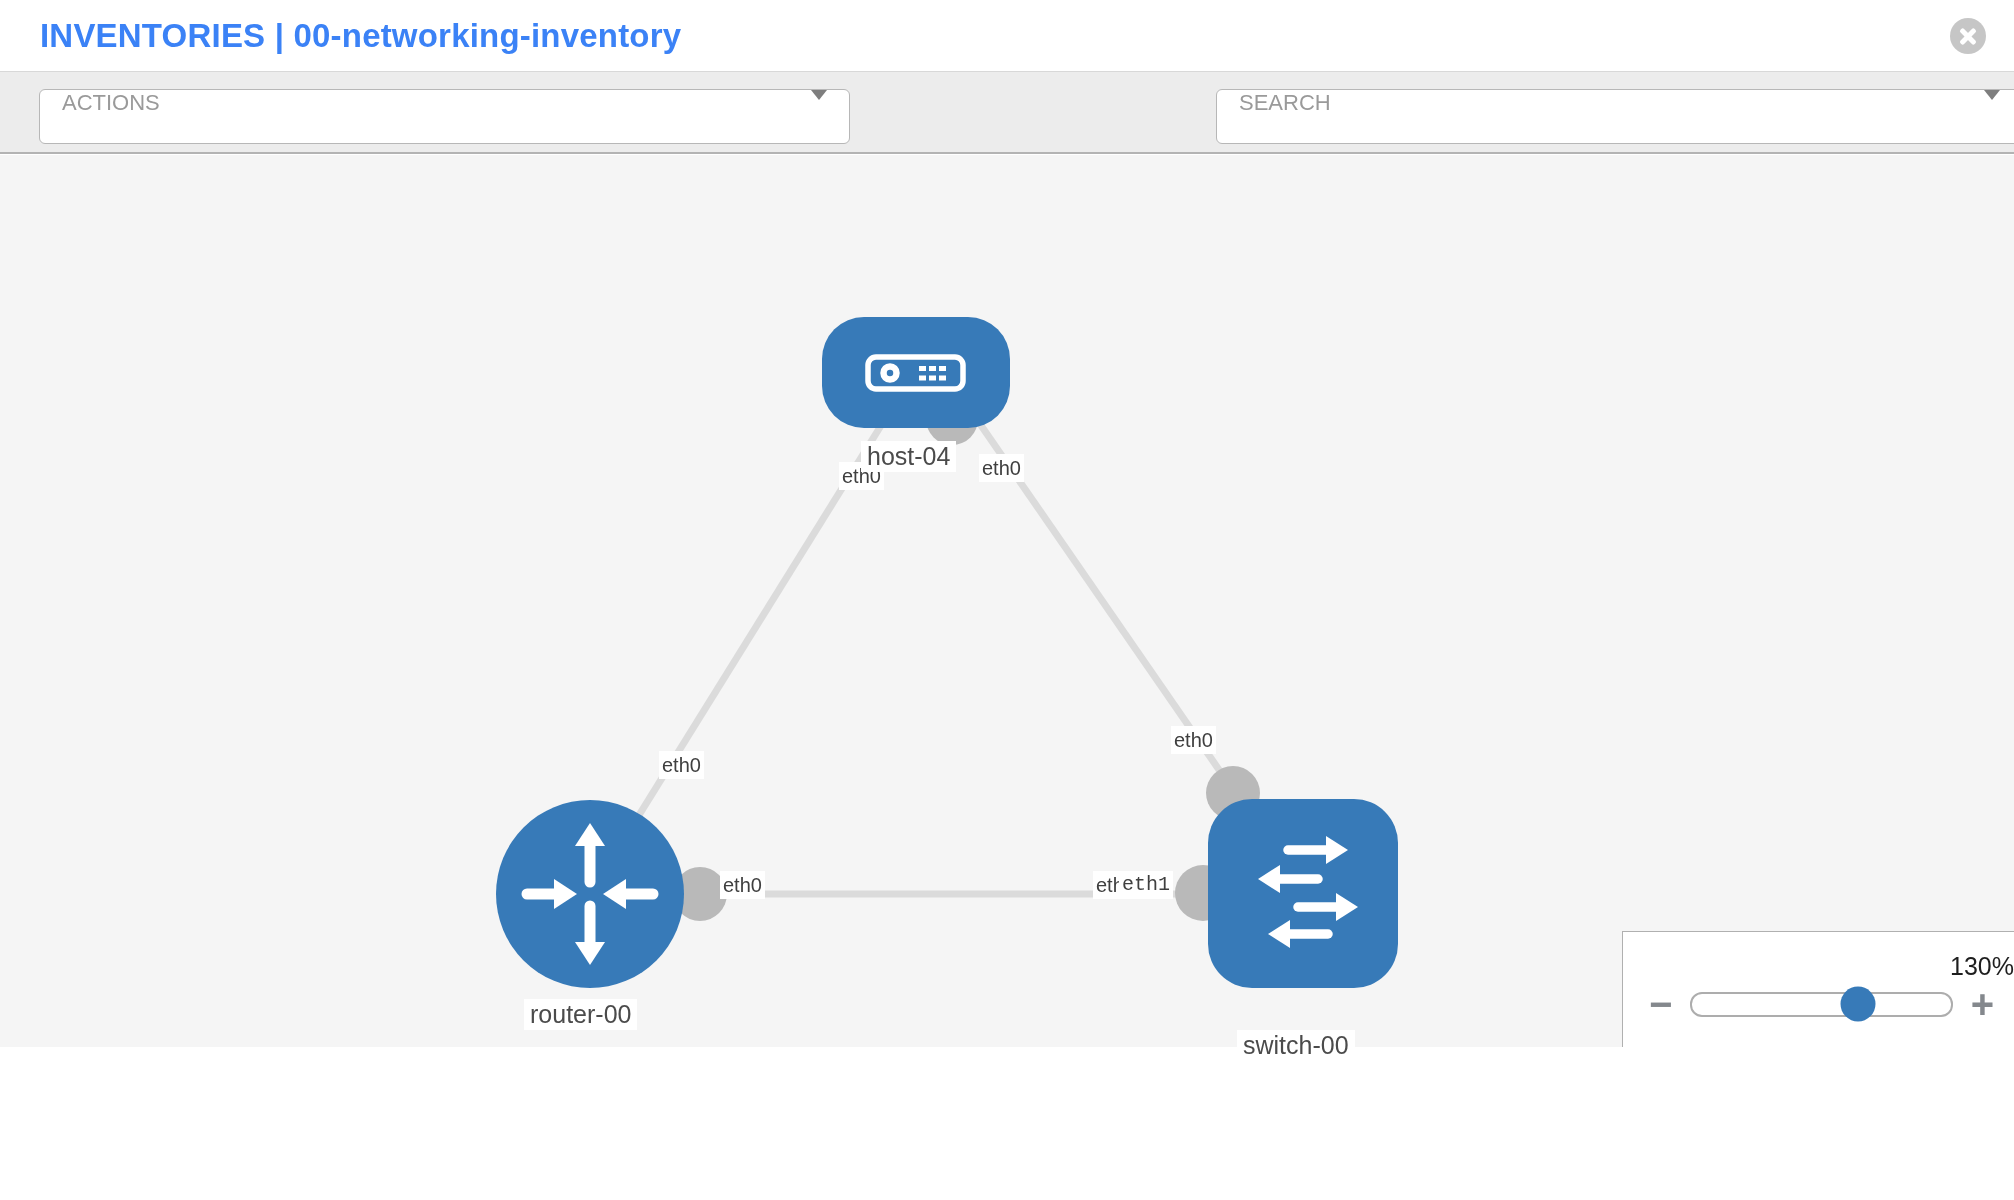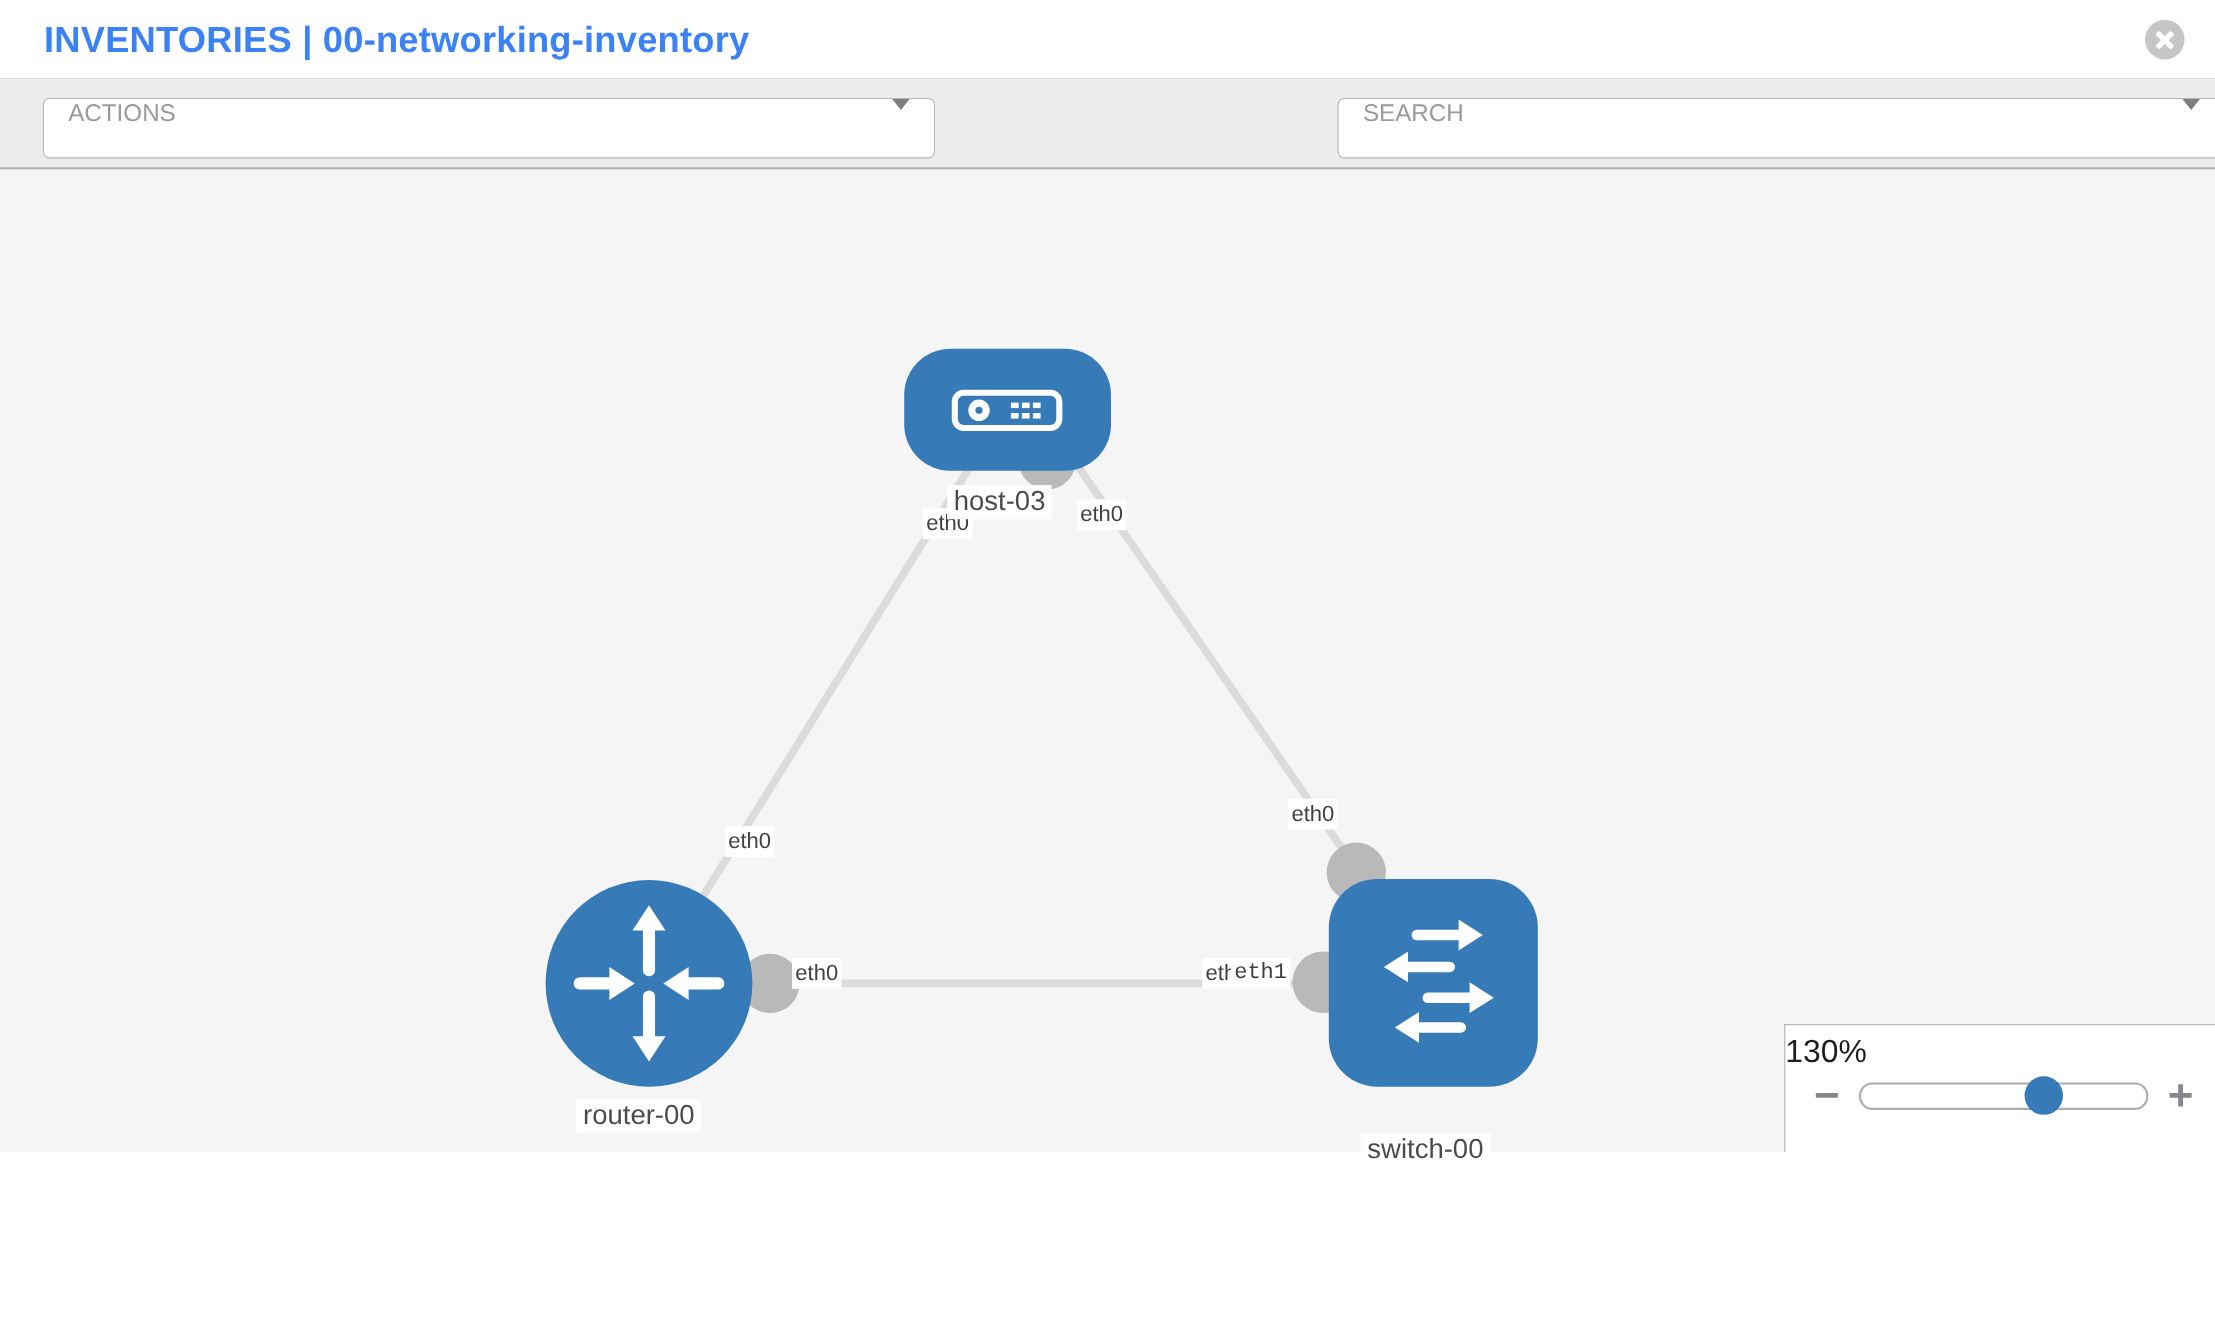--- a/index.html
+++ b/index.html
@@ -58,21 +58,21 @@
   .node-label {
     position:absolute; background:#fff; color:#4b4b4b;
     font-size:25px; line-height:31px; padding:0 6px; white-space:nowrap; z-index:2;
   }
   
   .zoom-panel {
     position:absolute; right:0; bottom:0; width:392px; height:116px;
     background:#fff; border:1px solid #b0b0b0; border-right:none; border-bottom:none;
     box-sizing:border-box; z-index:3;
   }
-  .zoom-value { text-align:left; margin-top:8px; font-size:29px; color:#1e1e1e; }
+  .zoom-value { text-align:right; margin-top:20px; font-size:25px; color:#1e1e1e; }
   .zoom-row { display:flex; align-items:center; margin:8px 20px 0 26px; }
   .zoom-minus,.zoom-plus {
     color:#84888d; font-size:40px; font-weight:bold; line-height:30px; cursor:pointer;
     user-select:none;
   }
   .zoom-track {
     flex:1; height:21px; margin:0 18px; background:#fff;
     border:2px solid #adadad; border-radius:12px; position:relative; cursor:pointer;
   }
   .zoom-handle {
@@ -176,21 +176,21 @@
     </svg>
 
     <span class="chip" style="left:839px;  top:307px;">eth0</span>
     <span class="chip" style="left:979px;  top:299px;">eth0</span>
     <span class="chip" style="left:659px;  top:596px;">eth0</span>
     <span class="chip" style="left:720px;  top:716px;">eth0</span>
     <span class="chip" style="left:1171px; top:571px;">eth0</span>
     <span class="chip" style="left:1093px; top:716px;">eth0</span>
     <span class="chip" style="left:1119px; top:716px;font-family:Liberation Mono, monospace;">eth1</span>
 
-    <span class="node-label" style="left:861px;  top:286px;">host-03</span>
+    <span class="node-label" style="left:861px;  top:286px;">host-04</span>
     <span class="node-label" style="left:524px;  top:844px;">router-00</span>
     <span class="node-label" style="left:1237px; top:844px;margin-top:31px;">switch-00</span>
 
     <div class="zoom-panel">
       <div class="zoom-value">130%</div>
       <div class="zoom-row">
         <span class="zoom-minus">−</span>
         <div class="zoom-track">
           <div class="zoom-handle"></div>
         </div>

